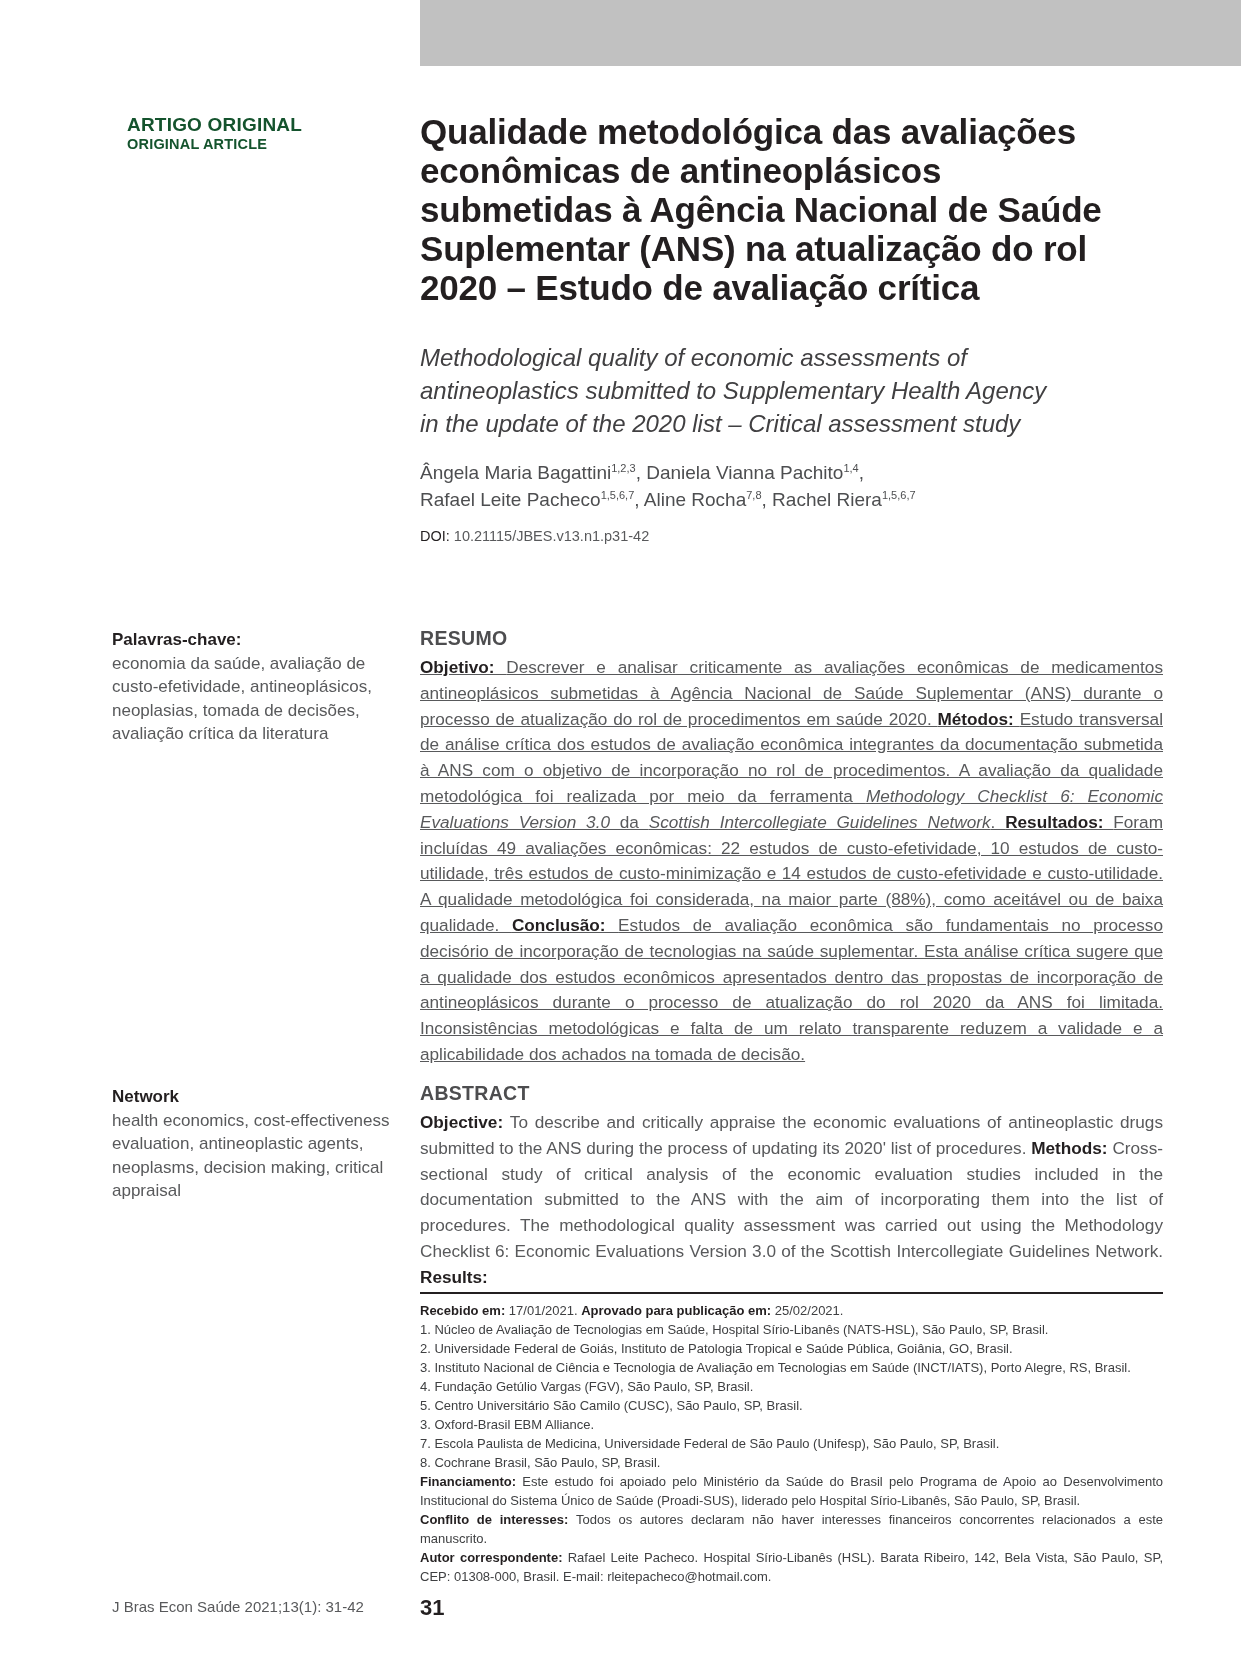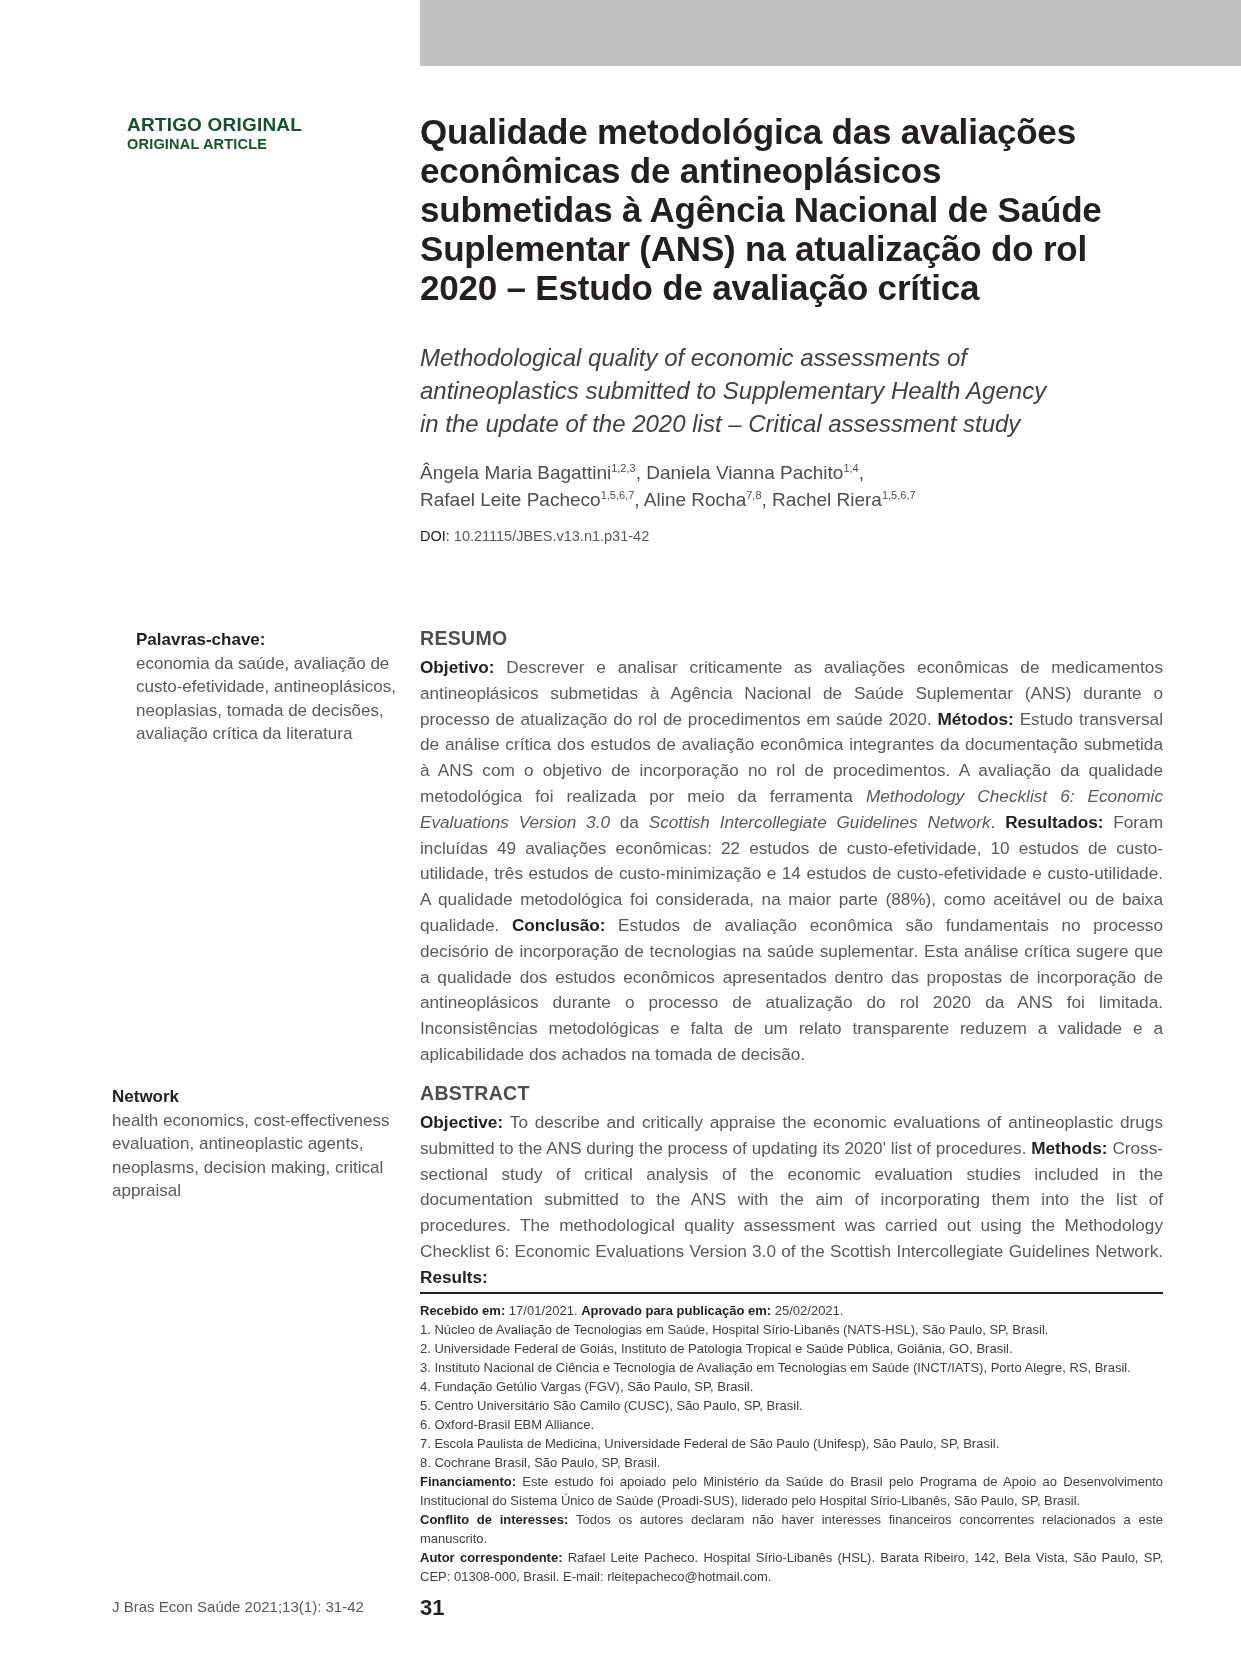--- a/index.html
+++ b/index.html
@@ -11,38 +11,38 @@
     overflow:hidden;
   }
   .gray-band{position:absolute;left:420px;top:0;width:821px;height:66px;background:#c1c1c1;}
 
   
   .article-type{position:absolute;left:127px;top:114px;width:285px;color:#14532d;}
   .article-type .pt{font-size:19px;font-weight:bold;letter-spacing:0.2px;line-height:22px;}
   .article-type .en{font-size:14.5px;font-weight:bold;letter-spacing:0.2px;line-height:17px;}
 
   .kw-block{position:absolute;left:112px;width:290px;font-size:17px;line-height:23.5px;color:#58595b;}
-  .kw-pt{top:628px;margin-left:24px;}
+  .kw-pt{top:628px;}
   .kw-en{top:1085px;}
   .kw-label{font-weight:bold;color:#231f20;}
 
   
   .main-col{left:420px;width:743px;position:absolute;}
   .title-pt{top:112px;font-size:35px;font-weight:bold;line-height:39px;color:#231f20;letter-spacing:-0.2px;}
   .title-en{top:341px;font-size:24px;font-style:italic;font-weight:300;line-height:33px;color:#414042;}
   .authors{top:459px;font-size:19px;line-height:27px;color:#4d4e50;}
   .authors sup,.seg-sup{font-size:11px;line-height:0;}
   .doi-line{top:528px;font-size:14.5px;color:#58595b;}
   .doi-label{font-weight:normal;color:#231f20;}
 
   .section-heading{font-size:19.5px;font-weight:bold;color:#4d4d4f;letter-spacing:0.3px;}
   .resumo-heading{top:627px;}
   .abstract-heading{top:1082px;}
   .body-par{font-size:17.2px;line-height:25.8px;color:#58595b;text-align:justify;}
-  .resumo-body{top:655px;}
+  .resumo-body{top:655px;text-decoration:underline;}
   .abstract-body{top:1110px;}
   .seg-bold{font-weight:bold;color:#231f20;}
   .seg-italic{font-style:italic;}
 
   .foot-rule{position:absolute;left:420px;top:1292px;width:743px;height:2px;background:#231f20;}
   .footnotes{top:1301px;font-size:13px;line-height:19px;color:#3f4042;text-align:justify;}
   .footnotes .fn-line{margin:0;}
 
   .footer-journal{position:absolute;left:112px;top:1598px;font-size:15px;color:#58595b;}
   .footer-page{position:absolute;left:420px;top:1595px;width:743px;text-align:left;font-size:22px;font-weight:bold;color:#231f20;}
@@ -101,21 +101,21 @@
 
   <div class="foot-rule"></div>
 
   <div class="main-col footnotes">
     <p class="fn-line"><span class="seg-bold">Recebido em: </span><span>17/01/2021. </span><span class="seg-bold">Aprovado para publicação em: </span><span>25/02/2021.</span></p>
     <p class="fn-line">1. Núcleo de Avaliação de Tecnologias em Saúde, Hospital Sírio-Libanês (NATS-HSL), São Paulo, SP, Brasil.</p>
     <p class="fn-line">2. Universidade Federal de Goiás, Instituto de Patologia Tropical e Saúde Pública, Goiânia, GO, Brasil.</p>
     <p class="fn-line">3. Instituto Nacional de Ciência e Tecnologia de Avaliação em Tecnologias em Saúde (INCT/IATS), Porto Alegre, RS, Brasil.</p>
     <p class="fn-line">4. Fundação Getúlio Vargas (FGV), São Paulo, SP, Brasil.</p>
     <p class="fn-line">5. Centro Universitário São Camilo (CUSC), São Paulo, SP, Brasil.</p>
-    <p class="fn-line">6. Oxford-Brasil EBM Alliance.</p>
+    <p class="fn-line">3. Oxford-Brasil EBM Alliance.</p>
     <p class="fn-line">7. Escola Paulista de Medicina, Universidade Federal de São Paulo (Unifesp), São Paulo, SP, Brasil.</p>
     <p class="fn-line">8. Cochrane Brasil, São Paulo, SP, Brasil.</p>
     <p class="fn-line"><span class="seg-bold">Financiamento: </span><span>Este estudo foi apoiado pelo Ministério da Saúde do Brasil pelo Programa de Apoio ao Desenvolvimento Institucional do Sistema Único de Saúde (Proadi-SUS), liderado pelo Hospital Sírio-Libanês, São Paulo, SP, Brasil.</span></p>
     <p class="fn-line"><span class="seg-bold">Conflito de interesses: </span><span>Todos os autores declaram não haver interesses financeiros concorrentes relacionados a este manuscrito.</span></p>
     <p class="fn-line"><span class="seg-bold">Autor correspondente: </span><span>Rafael Leite Pacheco. Hospital Sírio-Libanês (HSL). Barata Ribeiro, 142, Bela Vista, São Paulo, SP, CEP: 01308-000, Brasil. E-mail: rleitepacheco@hotmail.com.</span></p>
   </div>
 
   <div class="footer-journal">J Bras Econ Saúde 2021;13(1): 31-42</div>
   <div class="footer-page">31</div>
 

